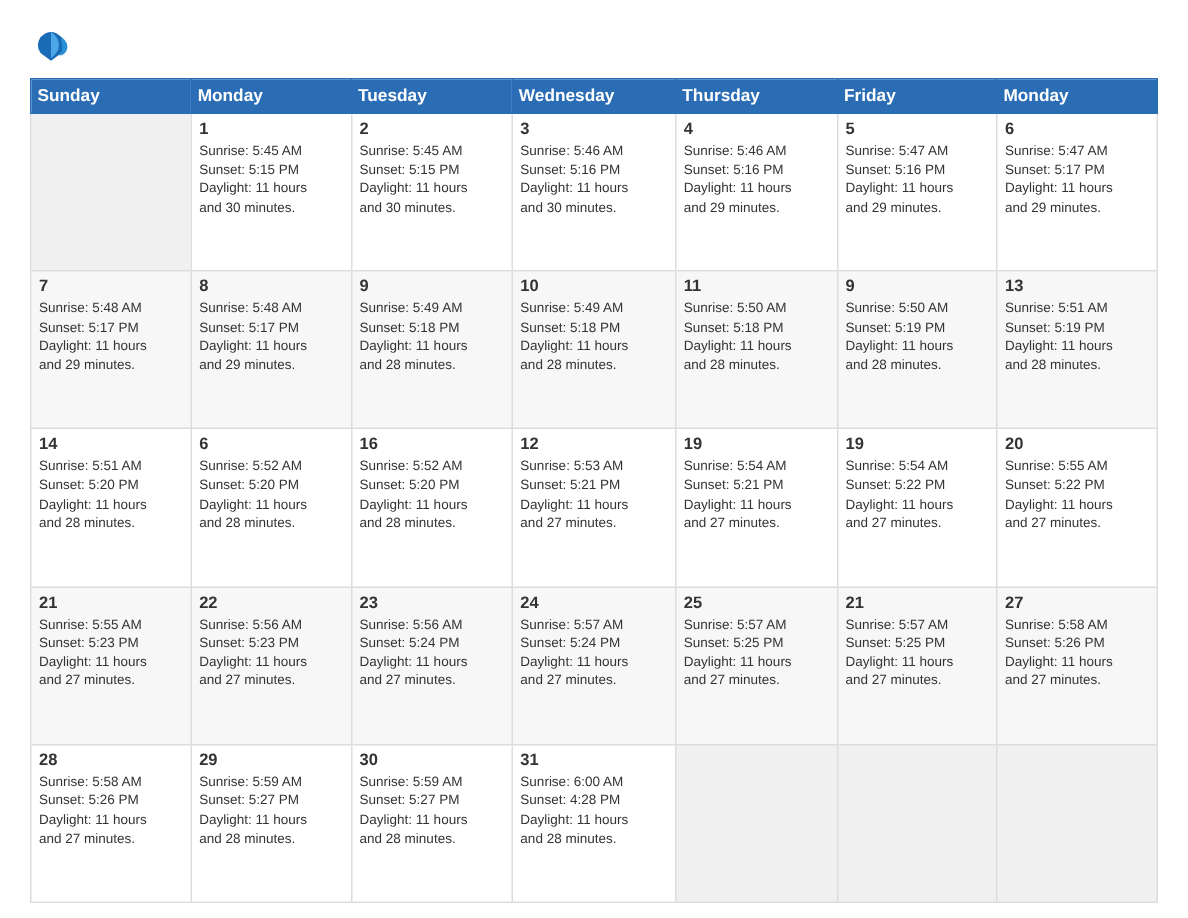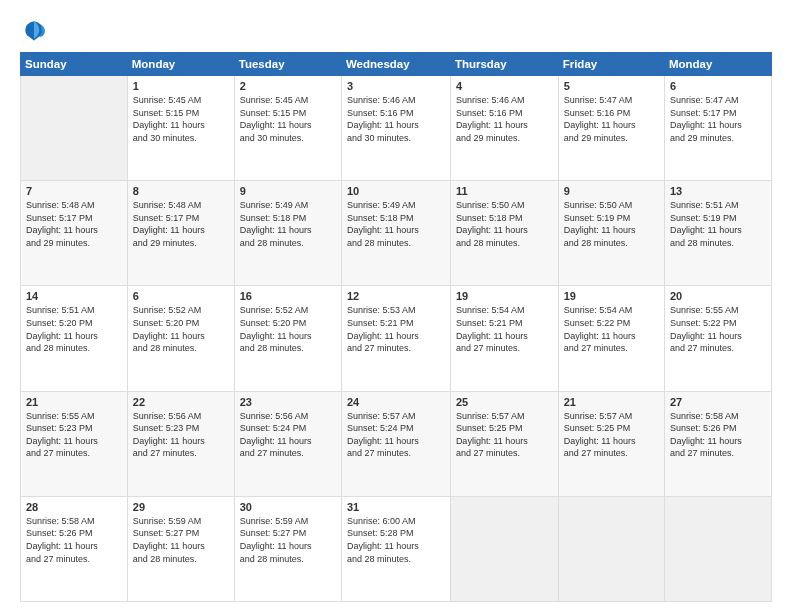--- a/index.html
+++ b/index.html
@@ -356,21 +356,21 @@
           <td>
             <span class="day-num">30</span>
             <div class="day-detail" style="white-space: pre-line;">Sunrise: 5:59 AM
 Sunset: 5:27 PM
 Daylight: 11 hours
 and 28 minutes.</div>
           </td>
           <td>
             <span class="day-num">31</span>
             <div class="day-detail" style="white-space: pre-line;">Sunrise: 6:00 AM
-Sunset: 5:28 PM
+Sunset: 4:28 PM
 Daylight: 11 hours
 and 28 minutes.</div>
           </td>
           <td class="empty-cell"></td>
           <td class="empty-cell"></td>
           <td class="empty-cell"></td>
         </tr>
       </tbody>
   </table>
 </div>

